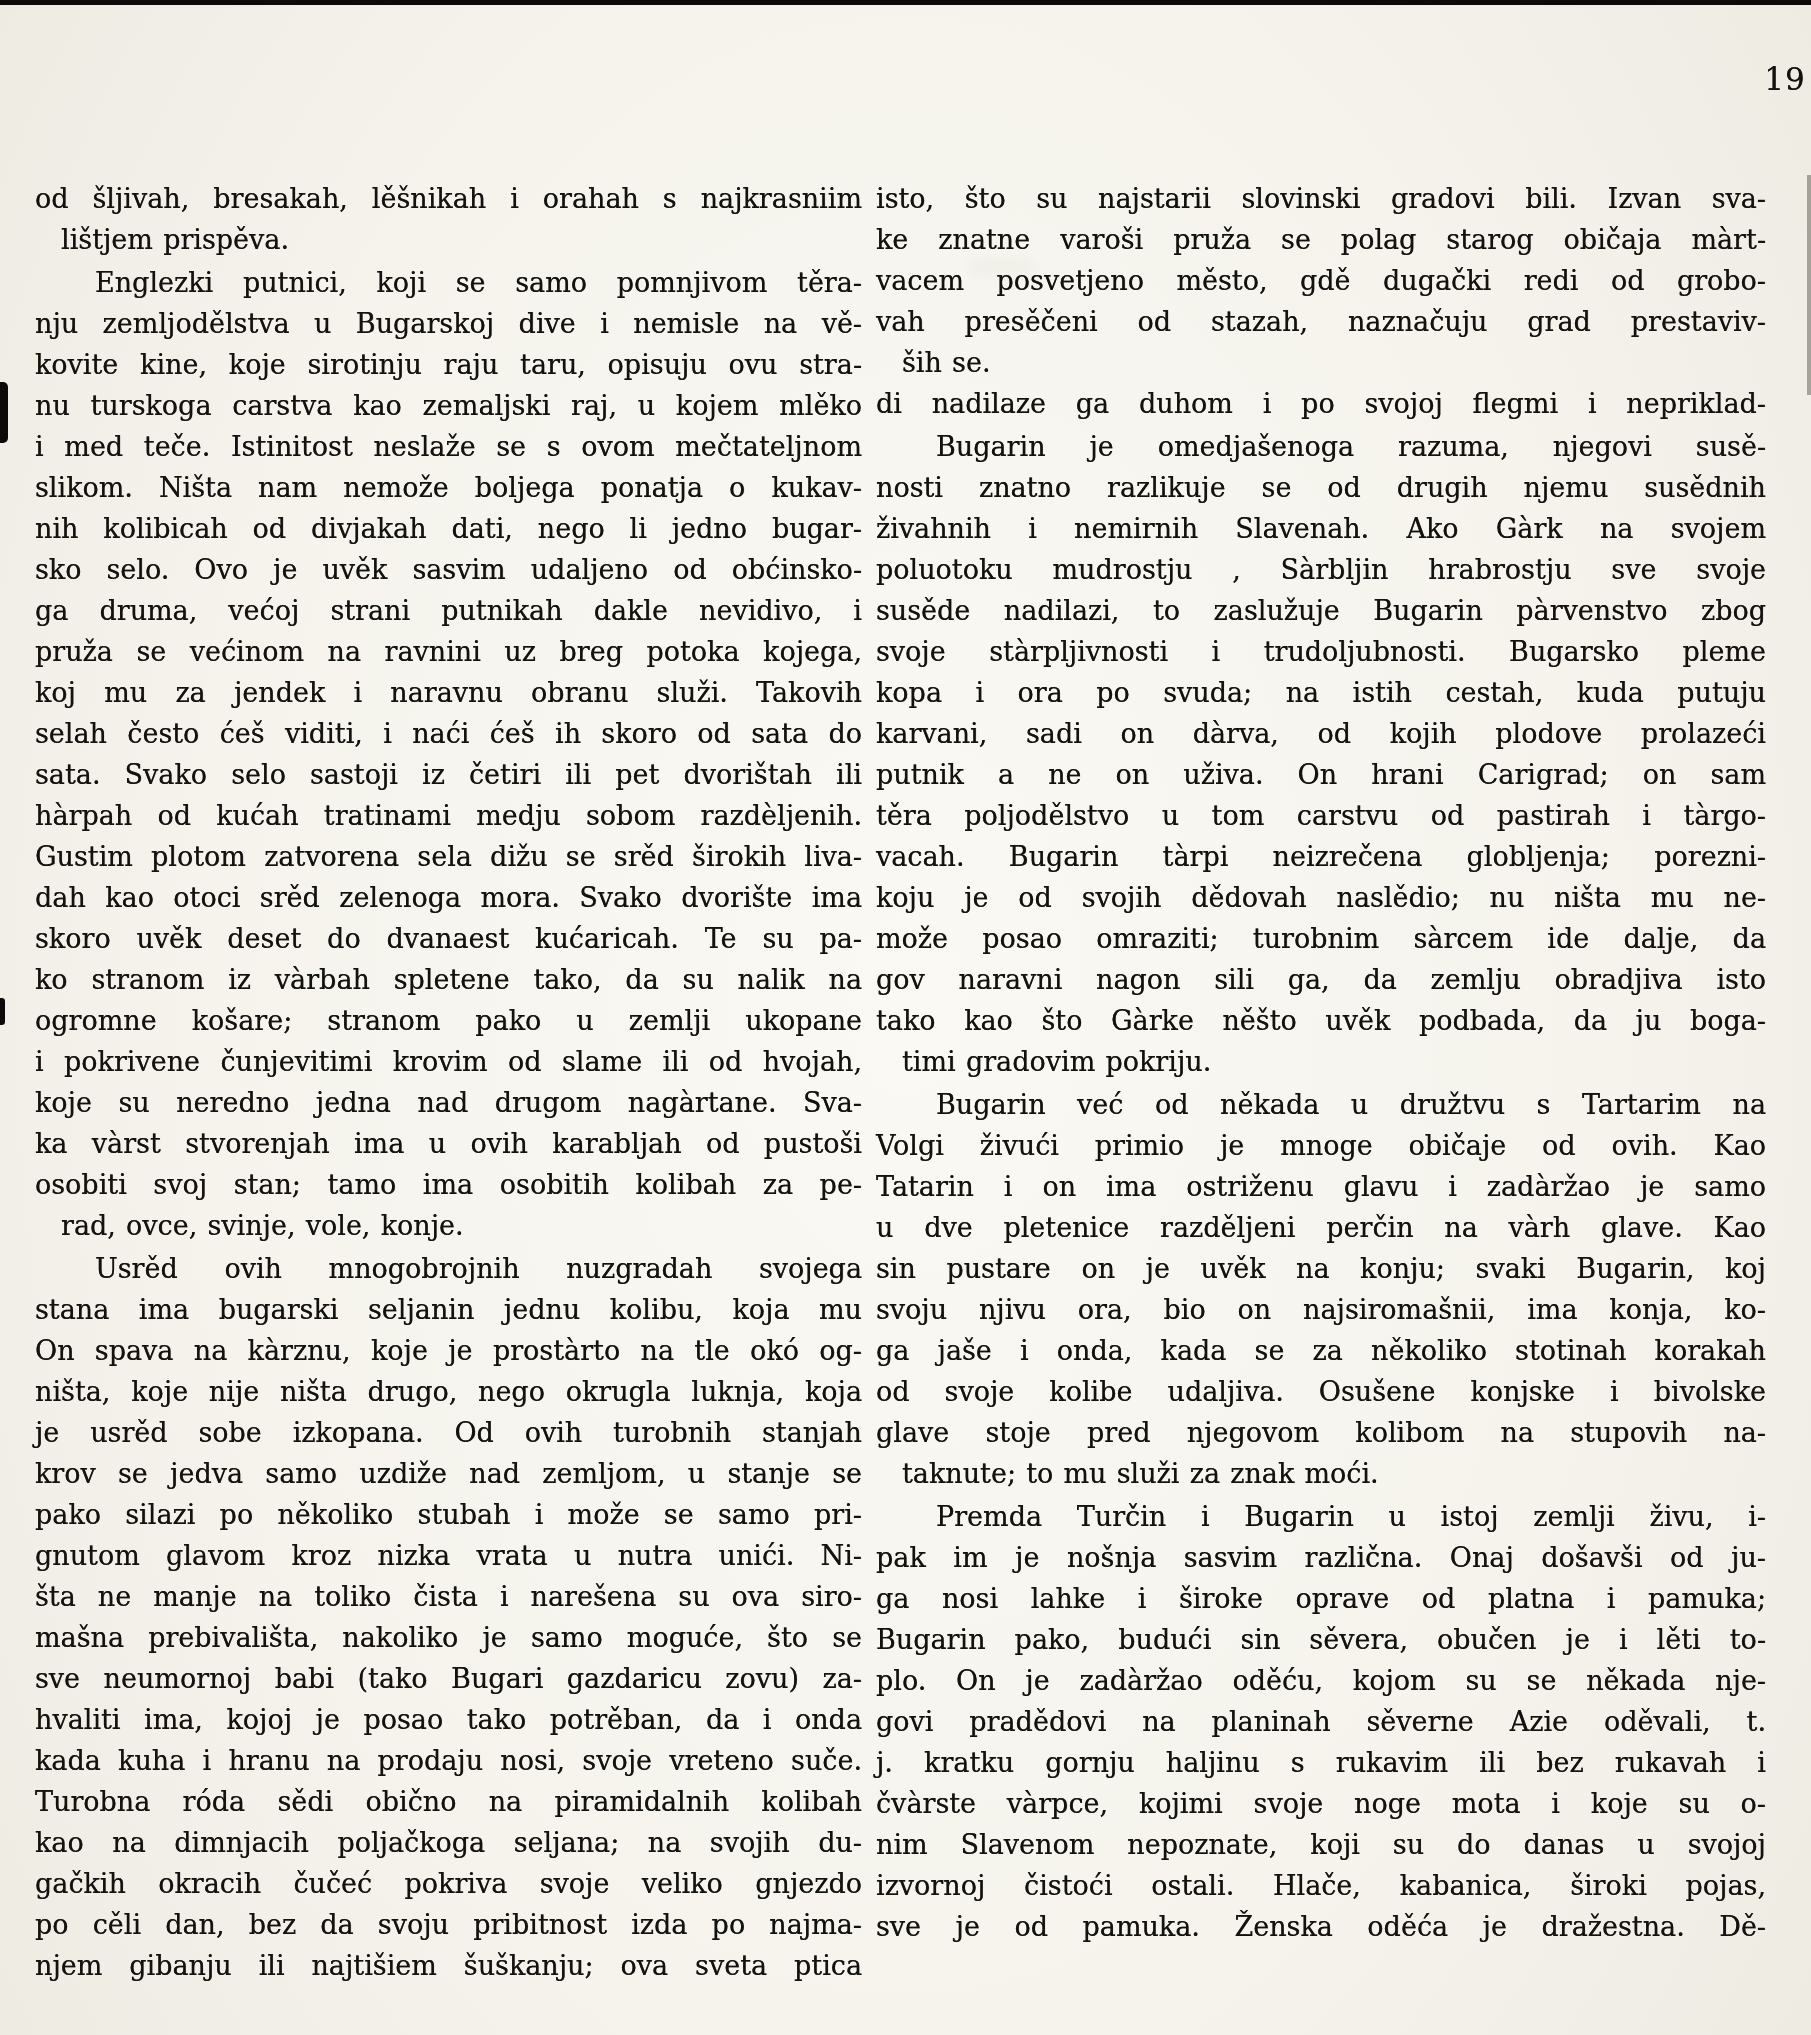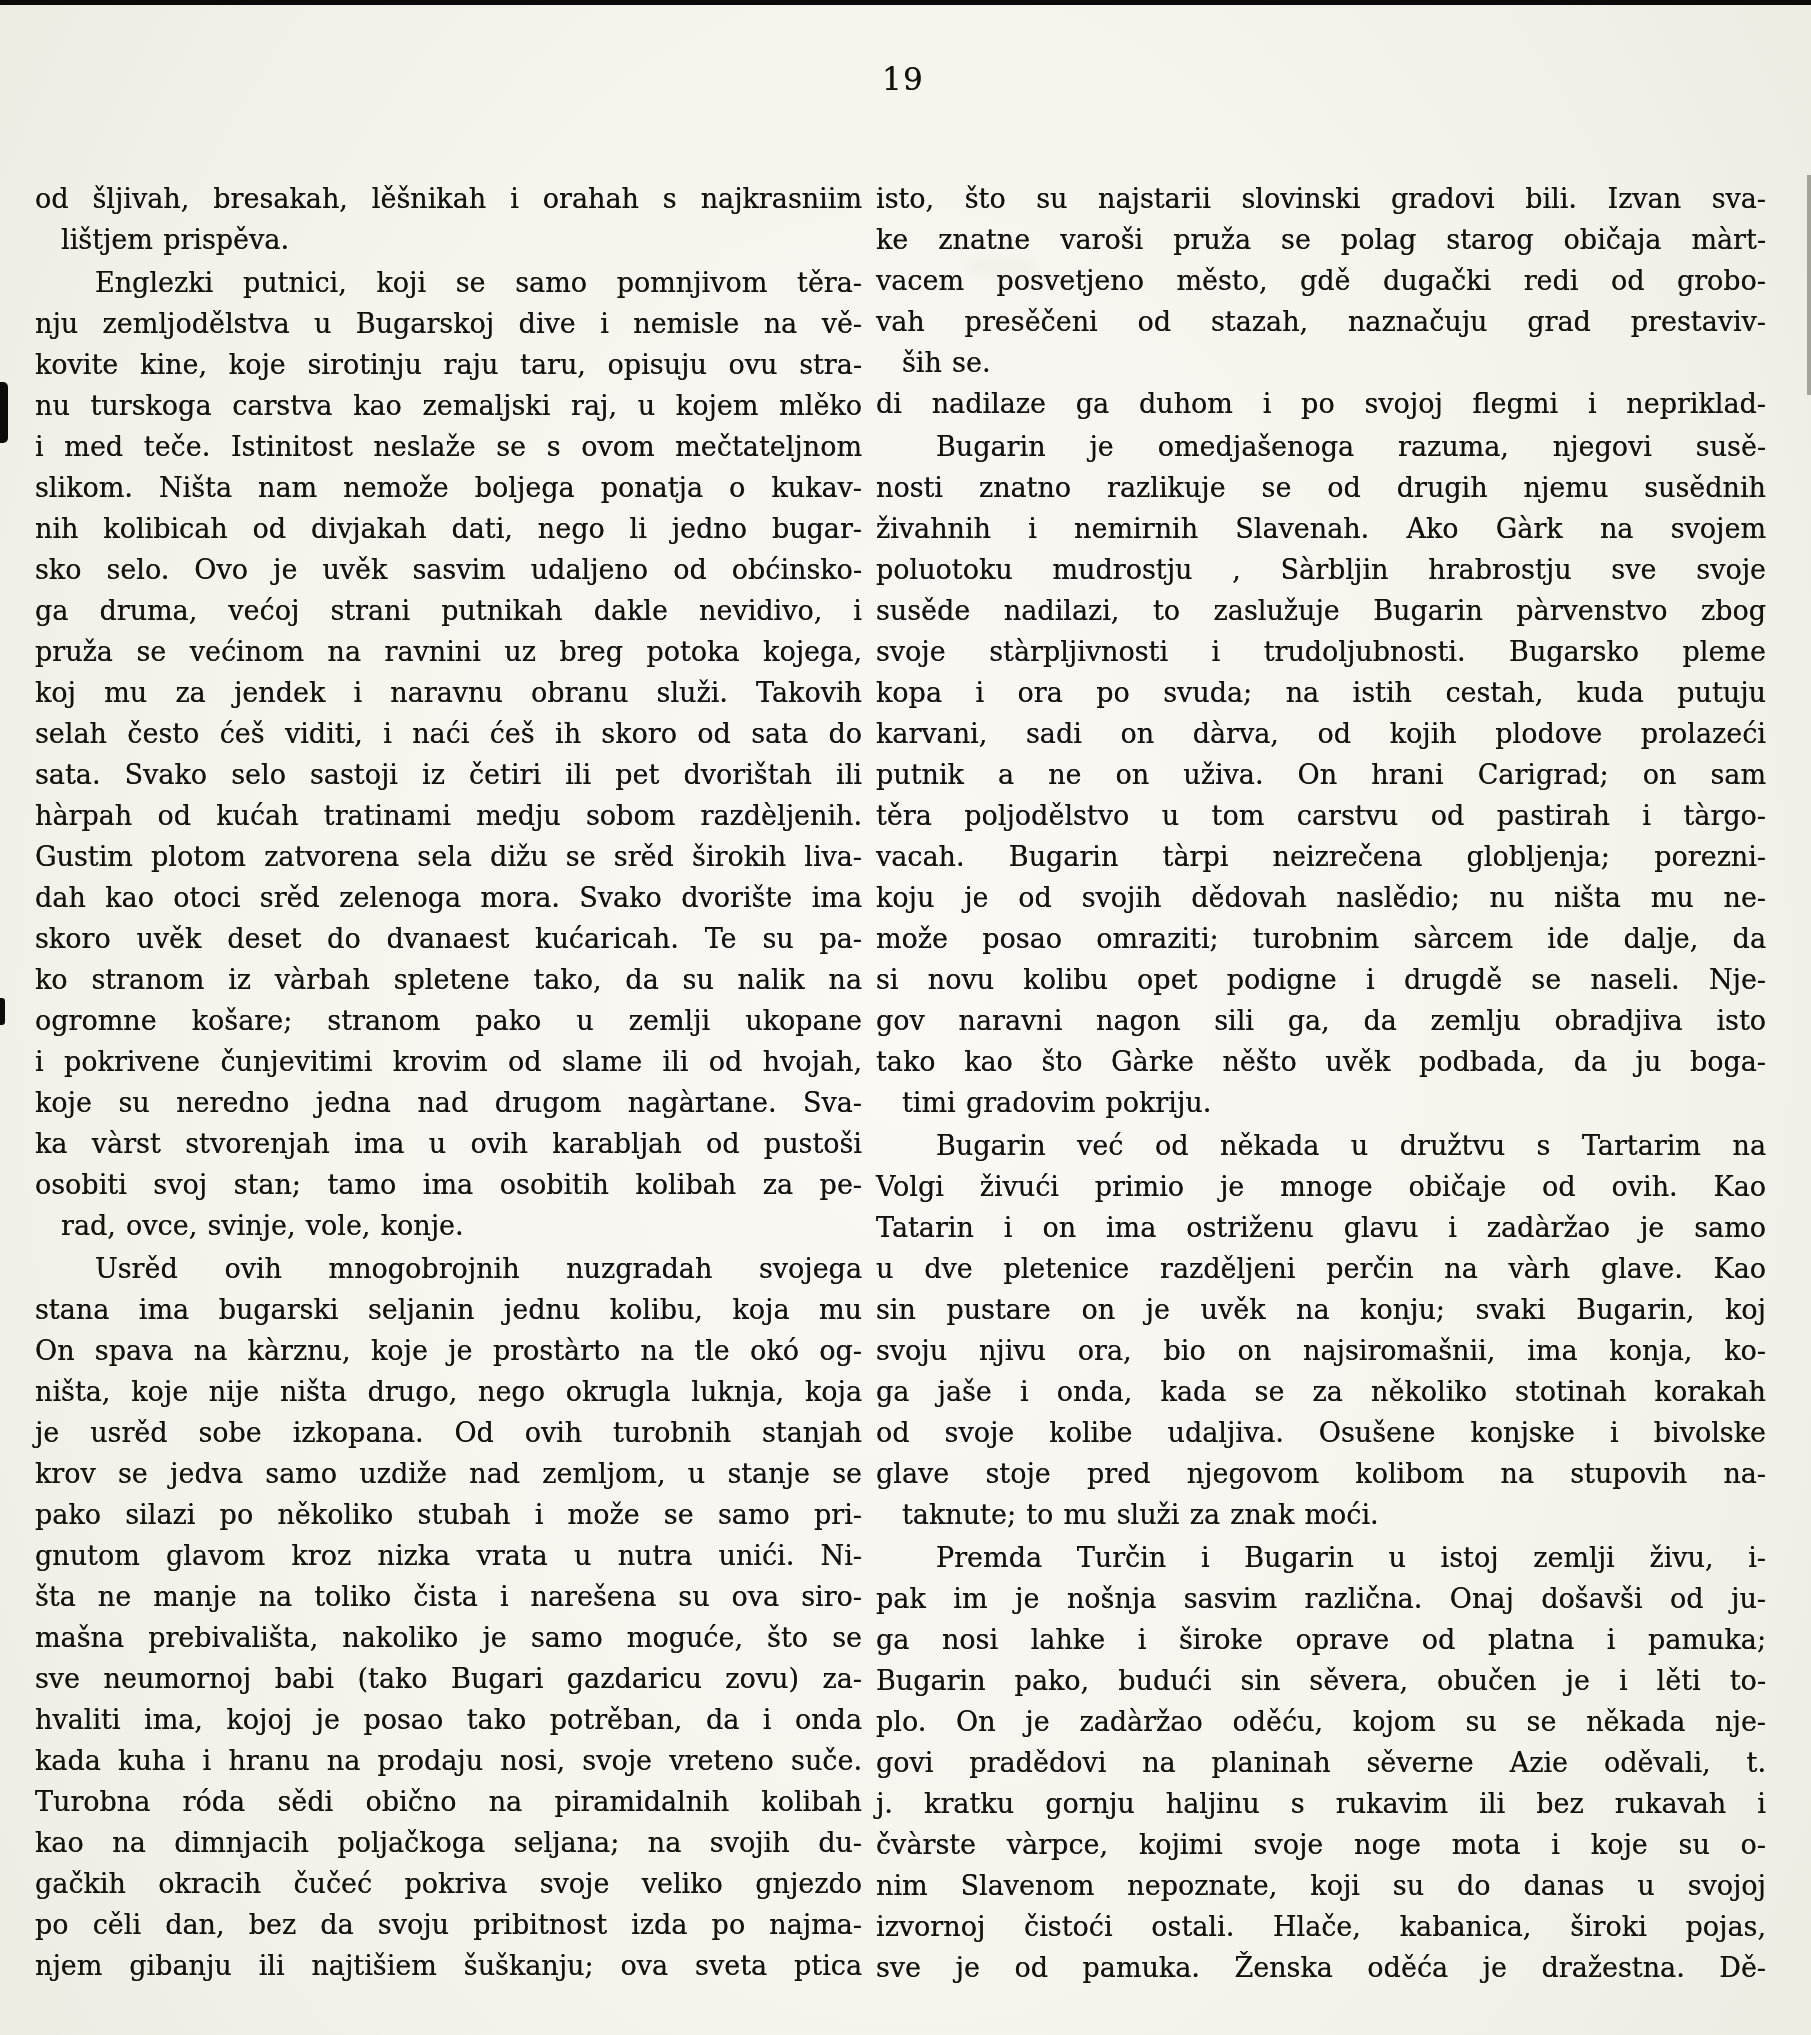--- a/index.html
+++ b/index.html
@@ -9,21 +9,21 @@
     font-family:"DejaVu Serif","Liberation Serif",serif;
     color:#14120f;
   }
   .page{
     position:absolute;inset:0;
     background:radial-gradient(ellipse at 50% 42%, #faf9f4 0%, #f5f3ec 55%, #edebe2 88%, #e6e3d8 100%);
   }
   
   .pagenum{
     position:absolute;top:61px;left:0;width:1806px;
-    text-align:center;font-size:31px;letter-spacing:1.2px;
+    text-align:right;font-size:31px;letter-spacing:1.2px;
     text-shadow:0 0 0.4px rgba(18,16,13,.65), 0.2px 0.2px 0 rgba(18,16,13,.3);
   }
   
   .col{position:absolute;top:174px;font-size:27px;}
   .col.left{left:35px;width:827px;}
   .col.right{left:876px;width:890px;}
   .line{
     line-height:41px;
     text-align:justify;
     text-align-last:justify;
@@ -112,21 +112,20 @@
       <div class="line">poluotoku mudrostju , Sàrbljin hrabrostju sve svoje</div>
       <div class="line">susěde nadilazi, to zaslužuje Bugarin pàrvenstvo zbog</div>
       <div class="line">svoje stàrpljivnosti i trudoljubnosti. Bugarsko pleme</div>
       <div class="line">kopa i ora po svuda; na istih cestah, kuda putuju</div>
       <div class="line">karvani, sadi on dàrva, od kojih plodove prolazeći</div>
       <div class="line">putnik a ne on uživa. On hrani Carigrad; on sam</div>
       <div class="line">těra poljodělstvo u tom carstvu od pastirah i tàrgo-</div>
       <div class="line">vacah. Bugarin tàrpi neizrečena globljenja; porezni-</div>
       <div class="line">koju je od svojih dědovah naslědio; nu ništa mu ne-</div>
       <div class="line">može posao omraziti; turobnim sàrcem ide dalje, da</div>
-      <div class="line">si novu kolibu opet podigne i drugdě se naseli. Nje-</div>
       <div class="line">gov naravni nagon sili ga, da zemlju obradjiva isto</div>
       <div class="line">tako kao što Gàrke něšto uvěk podbada, da ju boga-</div>
       <div class="line end">timi gradovim pokriju.</div>
       <div class="line indent">Bugarin već od někada u družtvu s Tartarim na</div>
       <div class="line">Volgi živući primio je mnoge običaje od ovih. Kao</div>
       <div class="line">Tatarin i on ima ostriženu glavu i zadàržao je samo</div>
       <div class="line">u dve pletenice razděljeni perčin na vàrh glave. Kao</div>
       <div class="line">sin pustare on je uvěk na konju; svaki Bugarin, koj</div>
       <div class="line">svoju njivu ora, bio on najsiromašnii, ima konja, ko-</div>
       <div class="line">ga jaše i onda, kada se za několiko stotinah korakah</div>

